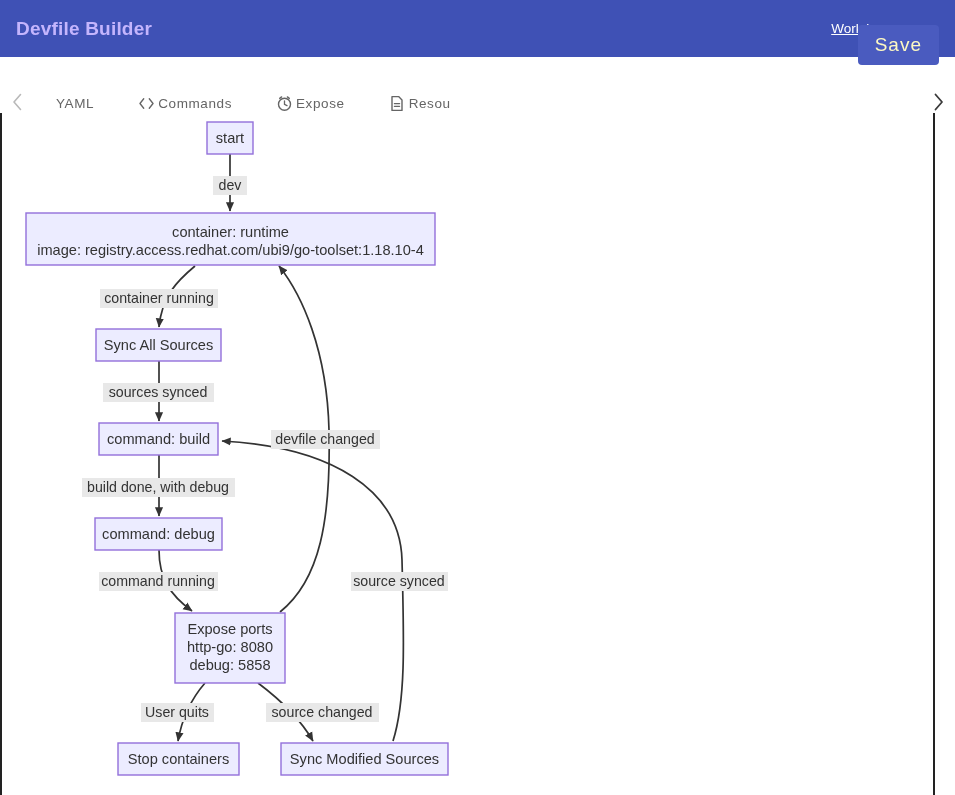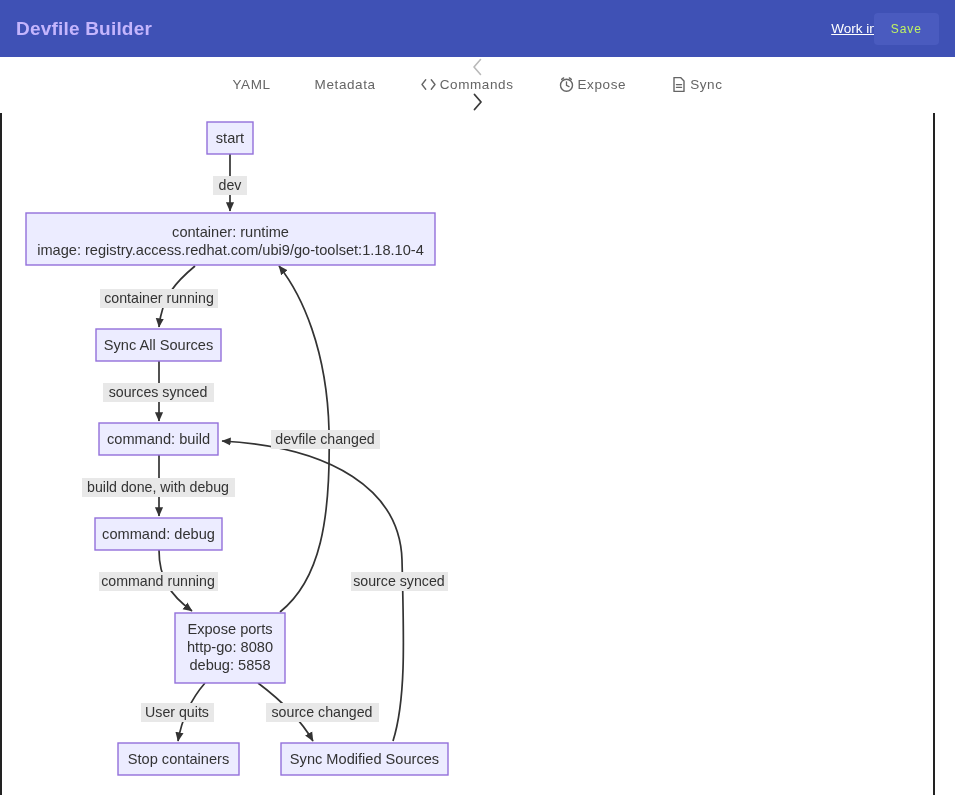--- a/index.html
+++ b/index.html
@@ -37,44 +37,43 @@
   #wip-link {
     color: #ffffff;
     font-size: 13.5px;
     text-decoration: underline;
     margin-right: 6px;
     white-space: nowrap;
     cursor: pointer;
   }
   #save-button {
     background: #4a5bbf;
-    color: #bef264;
+    color: #fef9c3;
     border: none;
     border-radius: 4px;
     font-family: "Liberation Sans", sans-serif;
-    font-size: 12px;
+    font-size: 19px;
     letter-spacing: 1px;
     padding: 9px 17px;
     cursor: default;
     position: absolute;
     right: 16px;
-    top: 13px;
+    top: 25px;
   }
 
   
   #tab-bar {
     height: 56px;
     background: #ffffff;
     display: flex;
-    align-items: center;
+    align-items: flex-end;
     box-sizing: border-box;
     position: relative;
     overflow: hidden;
     border-bottom: 1px solid #ffffff;
-    flex-direction: column;
   }
   .scroll-chevron {
     width: 34px;
     display: flex;
     align-items: center;
     justify-content: center;
     color: #b9b9b9;
     flex: 0 0 auto;
     cursor: pointer;
   }
@@ -178,23 +177,20 @@
     </svg>
   </div>
 
   <div id="tab-list">
 
     <div class="tab">
       <span>YAML</span>
     </div>
 
 
-    <div class="tab">
-      <span>Metadata</span>
-    </div>
 
     <div class="tab">
       <span class="tab-icon">
         <svg width="19" height="15" viewBox="0 0 19 15" aria-hidden="true">
           <path d="M6.4 2.2 L2.2 7.5 L6.4 12.8" fill="none" stroke="#656565" stroke-width="1.5" stroke-linecap="round" stroke-linejoin="round"></path>
           <path d="M12.6 2.2 L16.8 7.5 L12.6 12.8" fill="none" stroke="#656565" stroke-width="1.5" stroke-linecap="round" stroke-linejoin="round"></path>
         </svg>
       </span>
       <span>Commands</span>
     </div>
@@ -213,21 +209,21 @@
 
 
 
     <div class="tab">
       <span class="tab-icon">
         <svg width="16" height="17" viewBox="0 0 16 17" aria-hidden="true">
           <path d="M3 1.6 H9.6 L13 5 V15.4 H3 Z" fill="none" stroke="#656565" stroke-width="1.4" stroke-linejoin="round"></path>
           <path d="M5.4 8.6 H10.6 M5.4 11.3 H10.6" stroke="#656565" stroke-width="1.3" stroke-linecap="round"></path>
         </svg>
       </span>
-      <span>Sync</span>
+      <span>Resou</span>
     </div>
 
   </div>
 
   <div class="scroll-chevron">
     <svg width="13" height="20" viewBox="0 0 13 20" aria-hidden="true">
       <path d="M3.5 2.5 L10 10 L3.5 17.5" fill="none" stroke="#3a3a3a" stroke-width="1.8" stroke-linecap="round" stroke-linejoin="round"></path>
     </svg>
   </div>
 </div>

